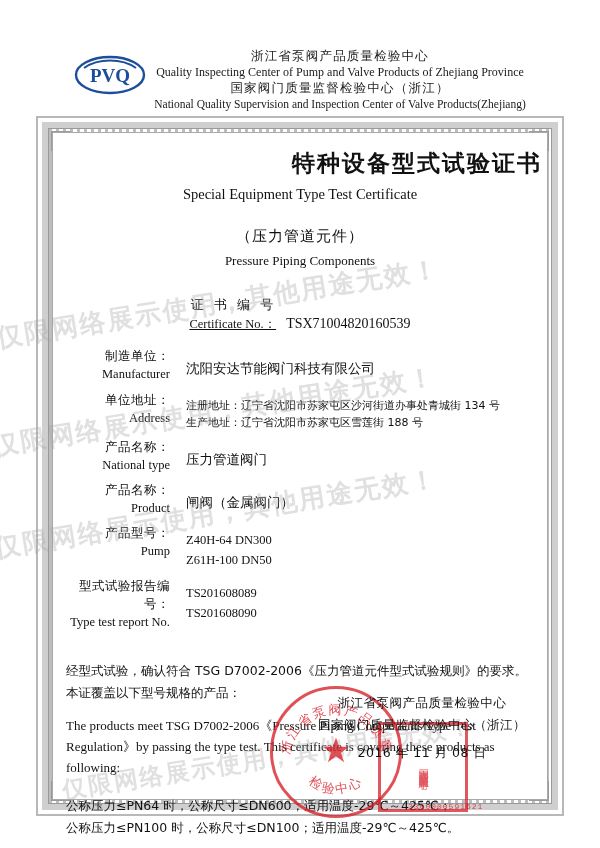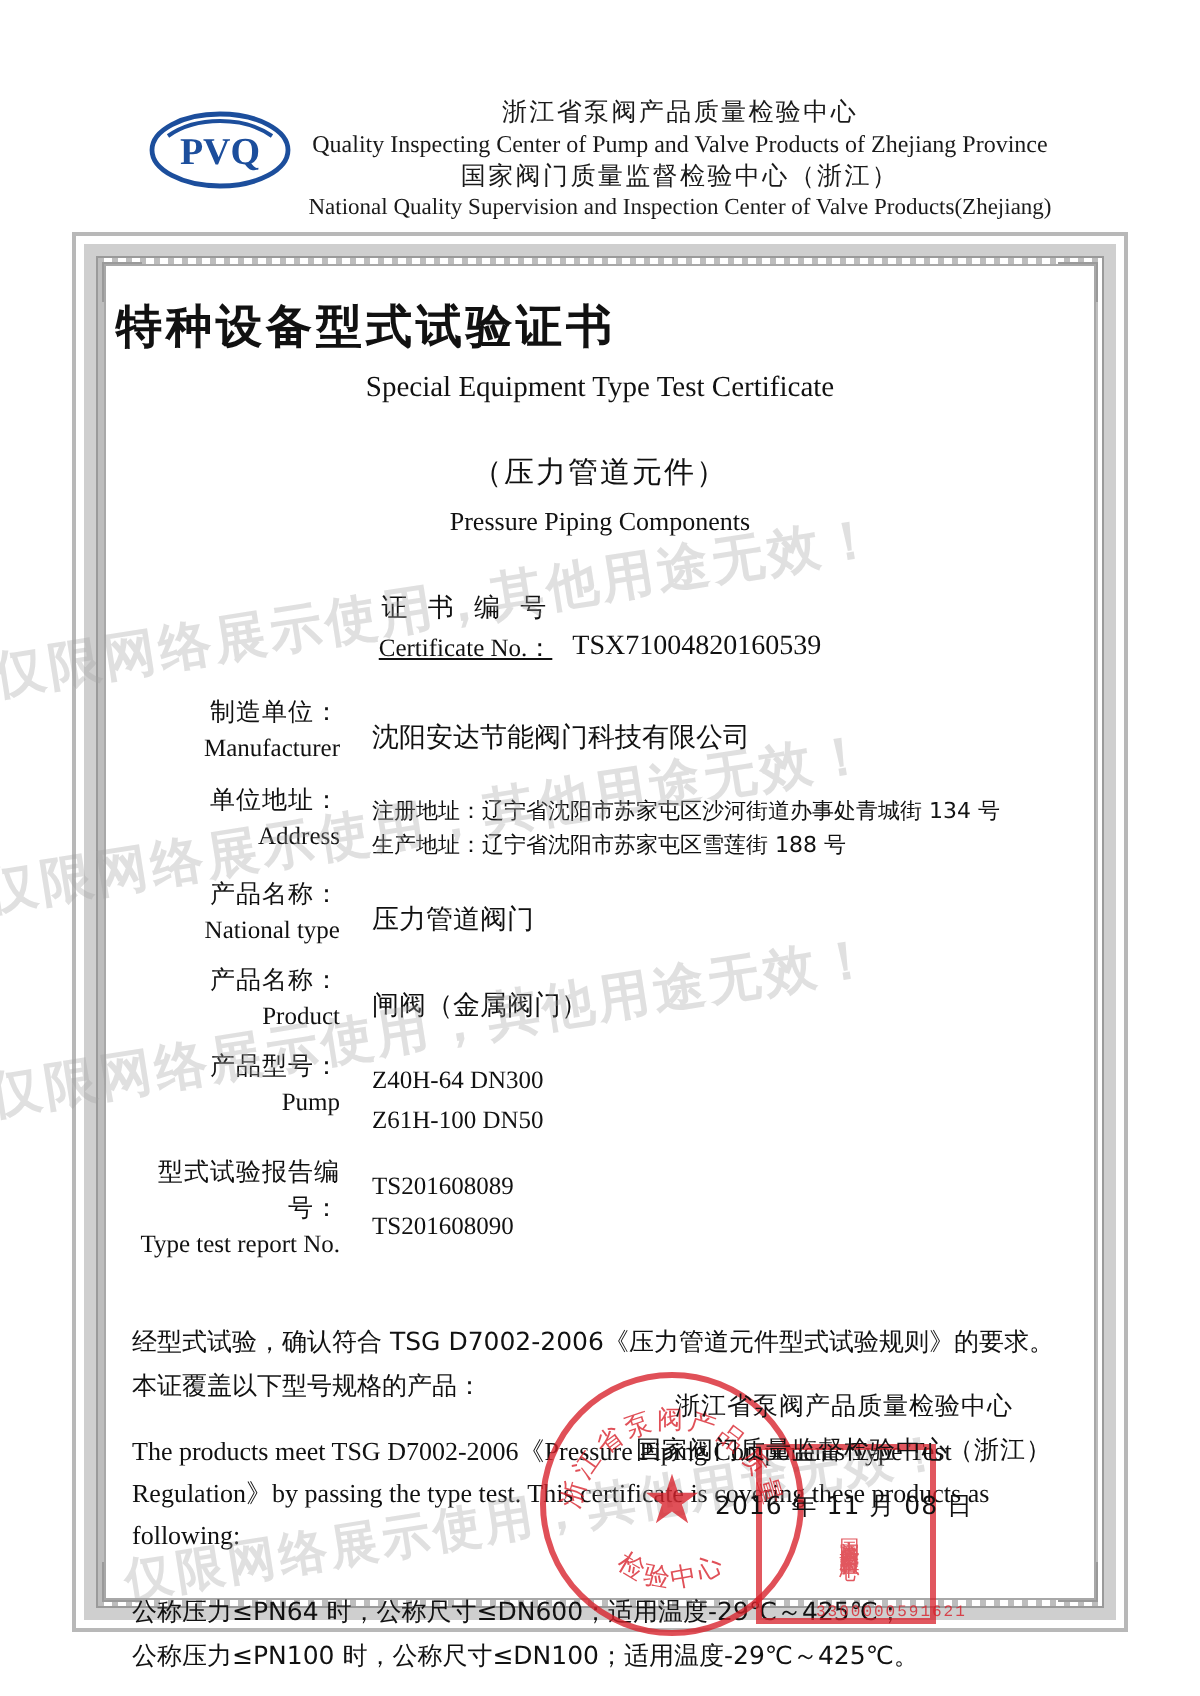--- a/index.html
+++ b/index.html
@@ -113,21 +113,21 @@
 
   
   .content {
     position: absolute;
     left: 58px;
     top: 134px;
     width: 484px;
     height: 664px;
   }
   .title-cn {
-    text-align: left;
+    text-align: right;
     font-size: 23px;
     font-weight: bold;
     letter-spacing: 2px;
     font-family: "DejaVu Sans", sans-serif;
     margin-top: 14px;
   }
   .title-en {
     text-align: center;
     font-size: 14.5px;
     margin-top: 7px;

